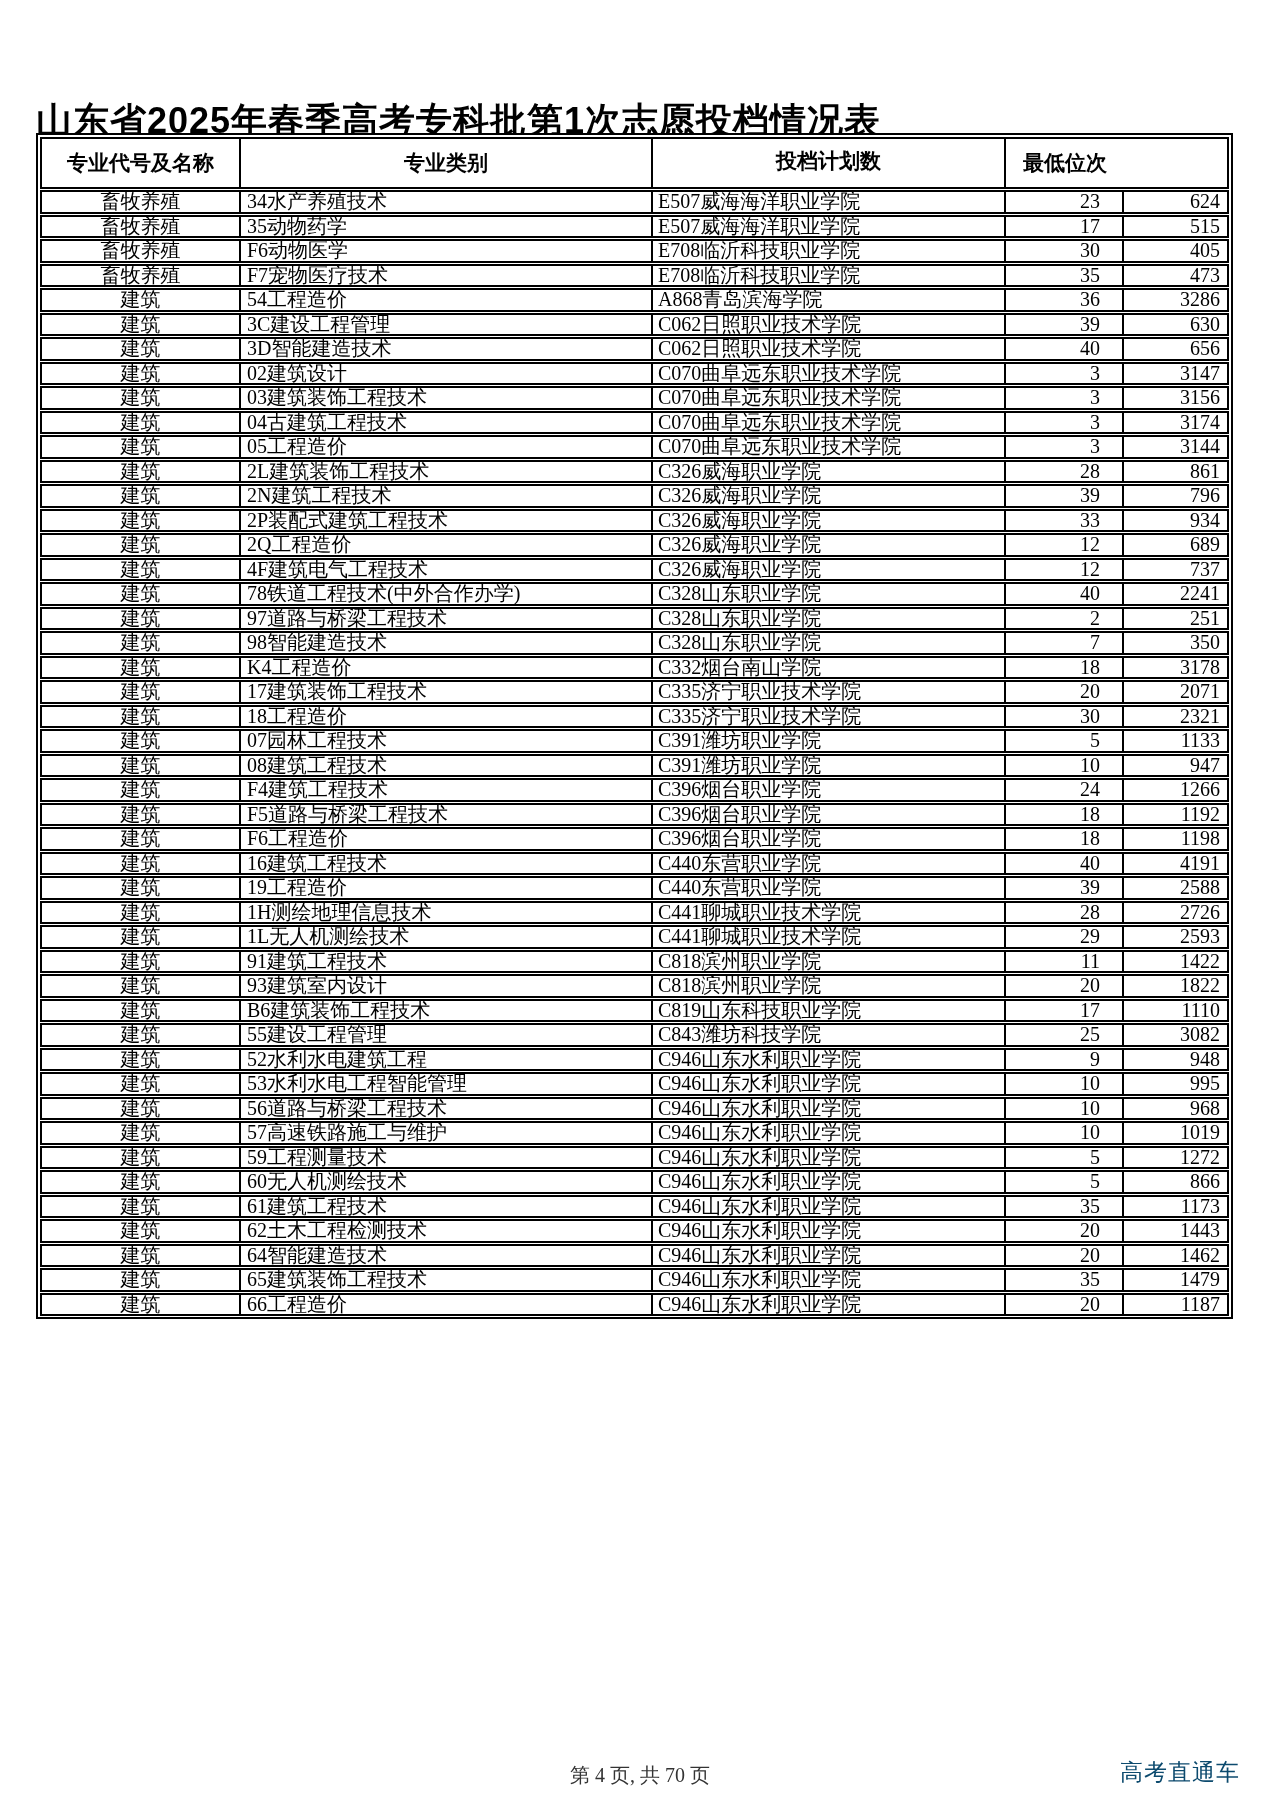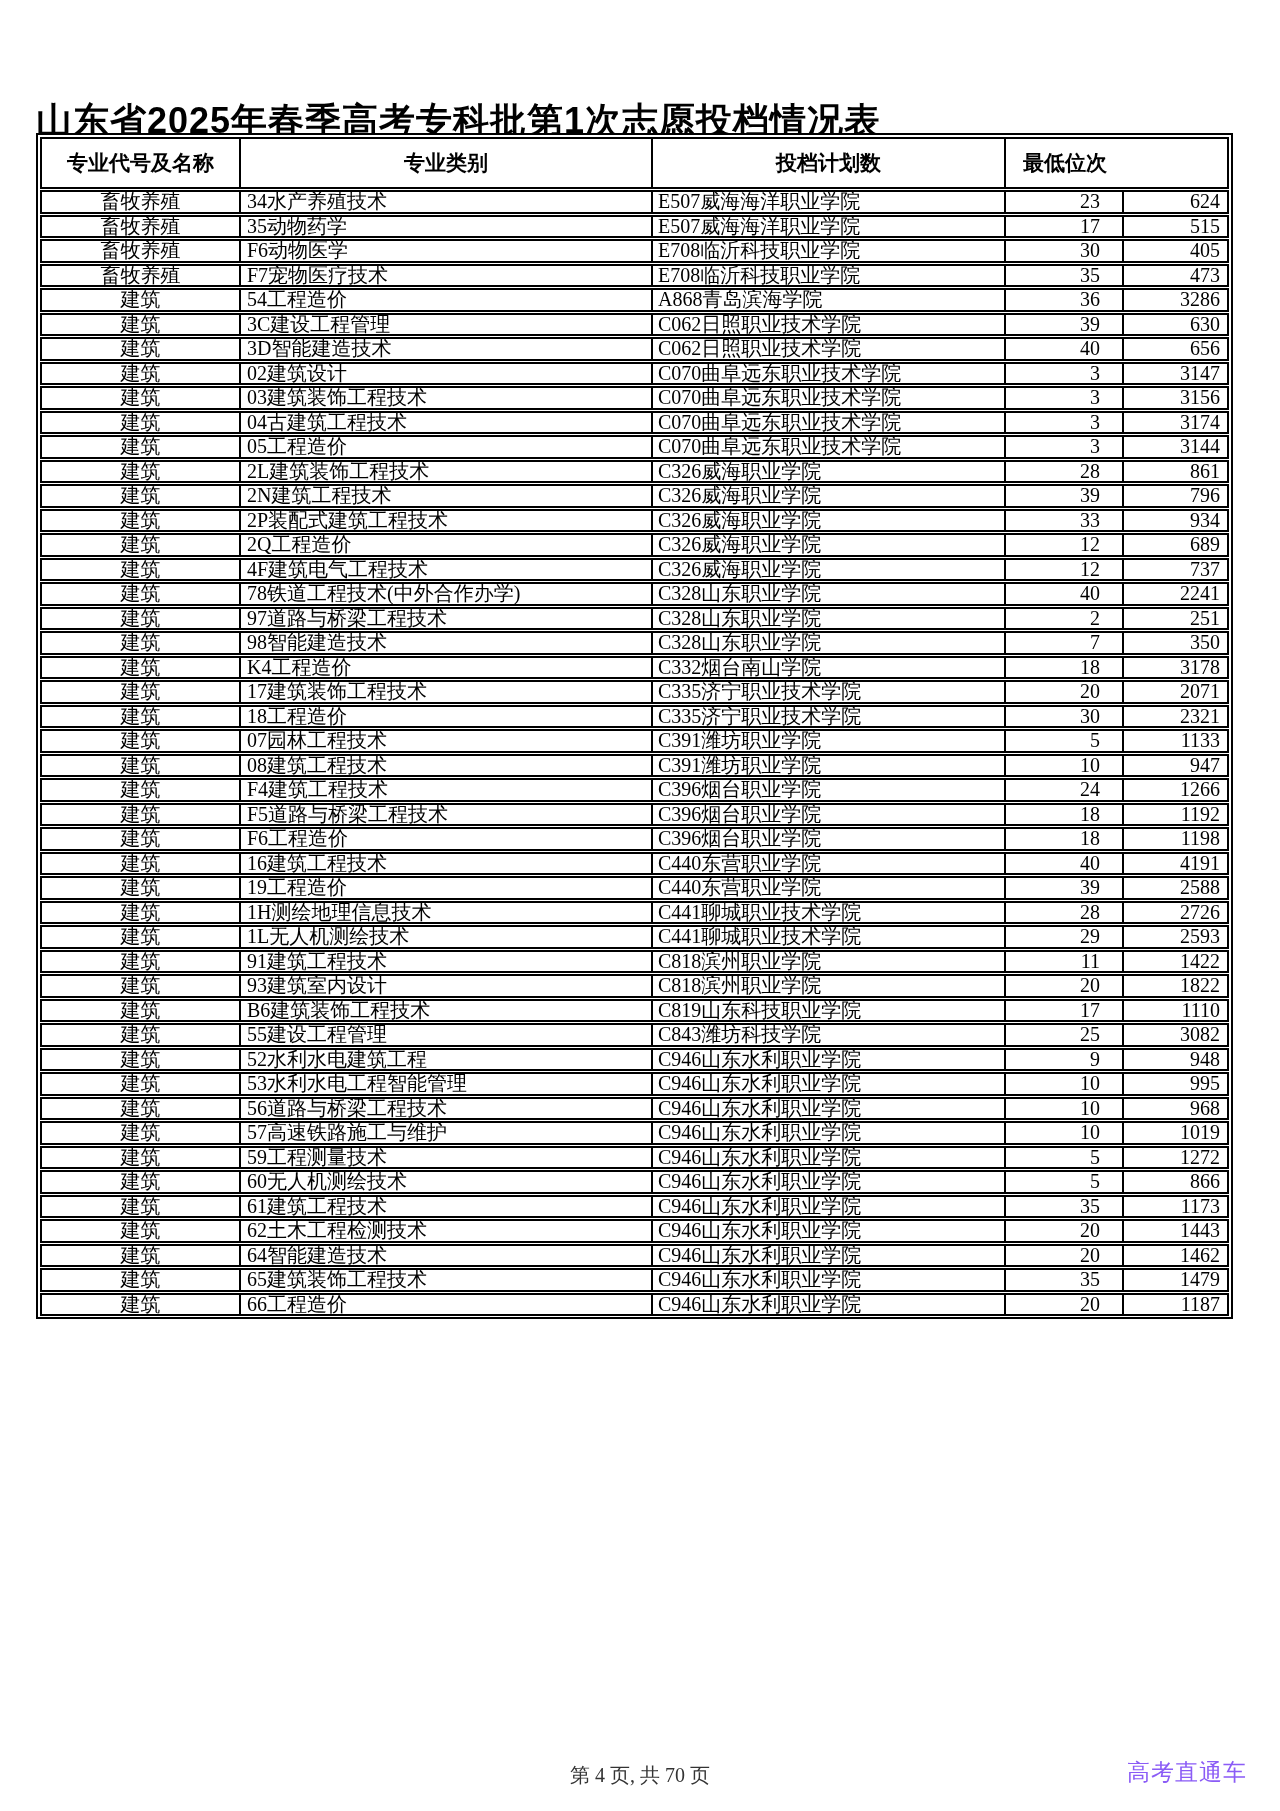--- a/index.html
+++ b/index.html
@@ -52,35 +52,35 @@
   .c5 { justify-content: flex-end; padding-right: 7px; }
   .t-head .c {
     justify-content: center;
     text-align: center;
     padding: 0;
     font-family: "Liberation Sans", "DejaVu Sans", sans-serif;
     font-weight: bold;
     font-size: 21px;
     line-height: 1.25;
   }
-  .t-head .c4 { padding: 0 7px; }
+  .t-head .c4 { padding: 0 7px; font-family: Liberation Mono, monospace; }
   .footer {
     position: absolute;
     top: 1762px; left: 0; width: 1280px;
     text-align: center;
     font-size: 20px;
     color: #333333;
   }
   .watermark {
     position: absolute;
-    top: 1757px; right: 33px;
+    top: 1757px; right: 40px;
     font-family: "Liberation Sans", "DejaVu Sans", sans-serif;
     font-size: 23px;
     letter-spacing: 1px;
-    color: #8b5cf6;
+    color: #0c4a6e;
   }
 </style>
 </head>
 <body>
 
 <div class="page">
 
   <div class="title">山东省2025年春季高考专科批第1次志愿投档情况表</div>
 
   <div class="table">

